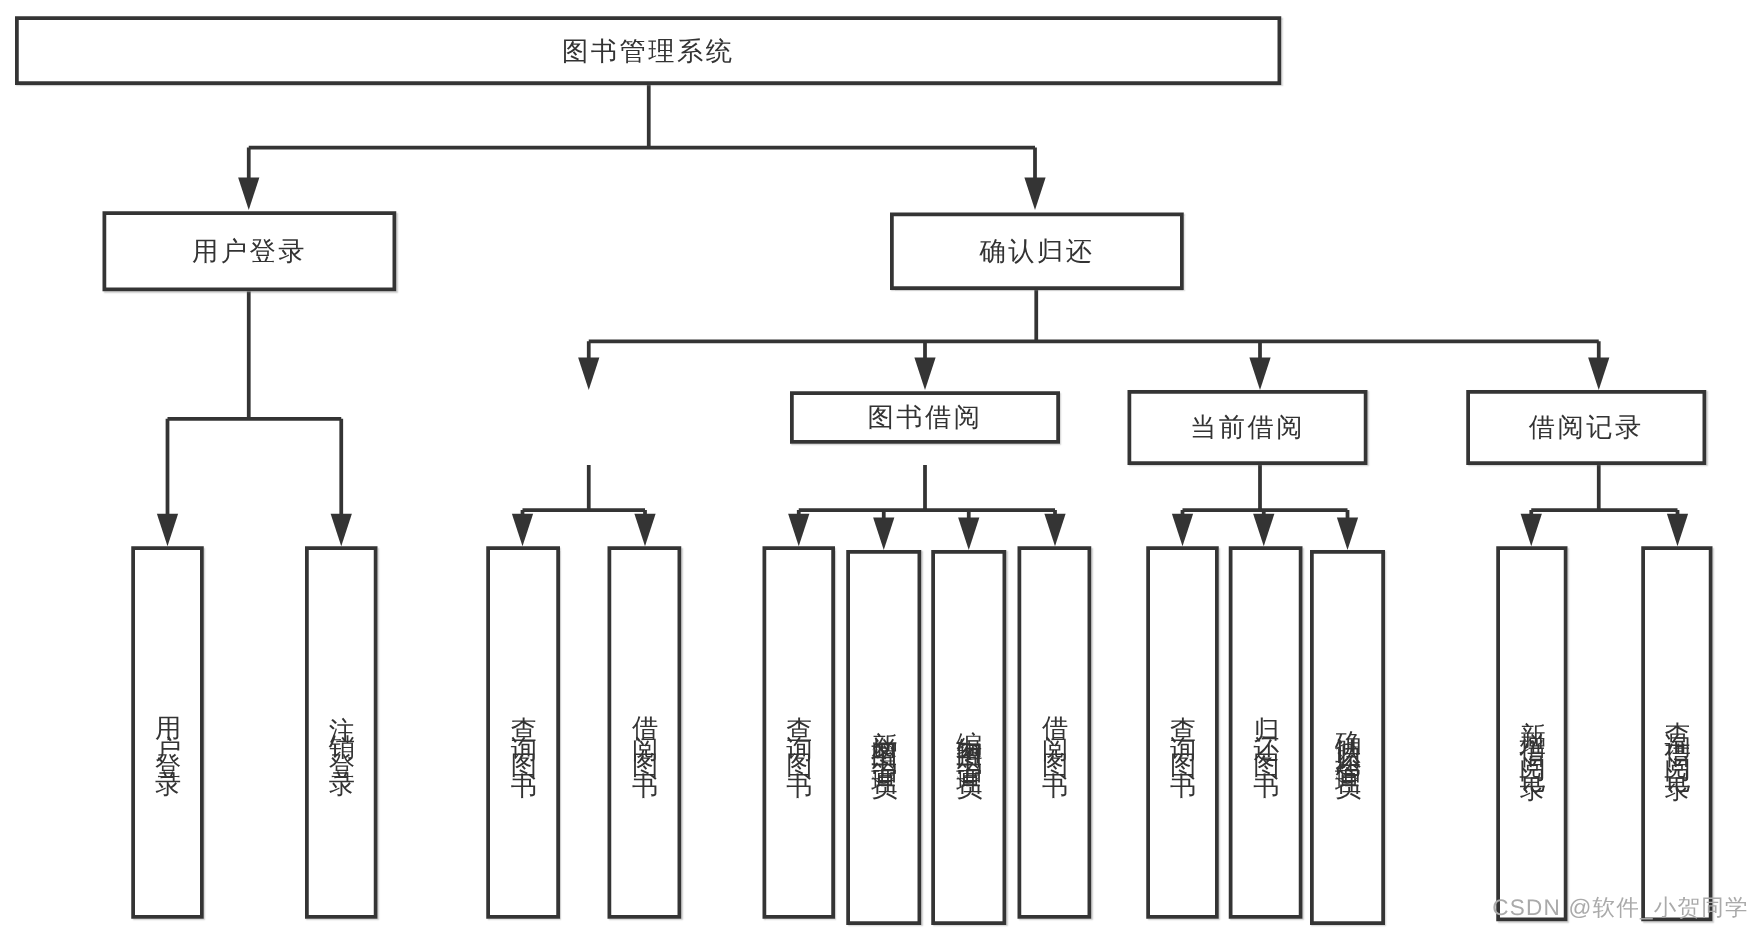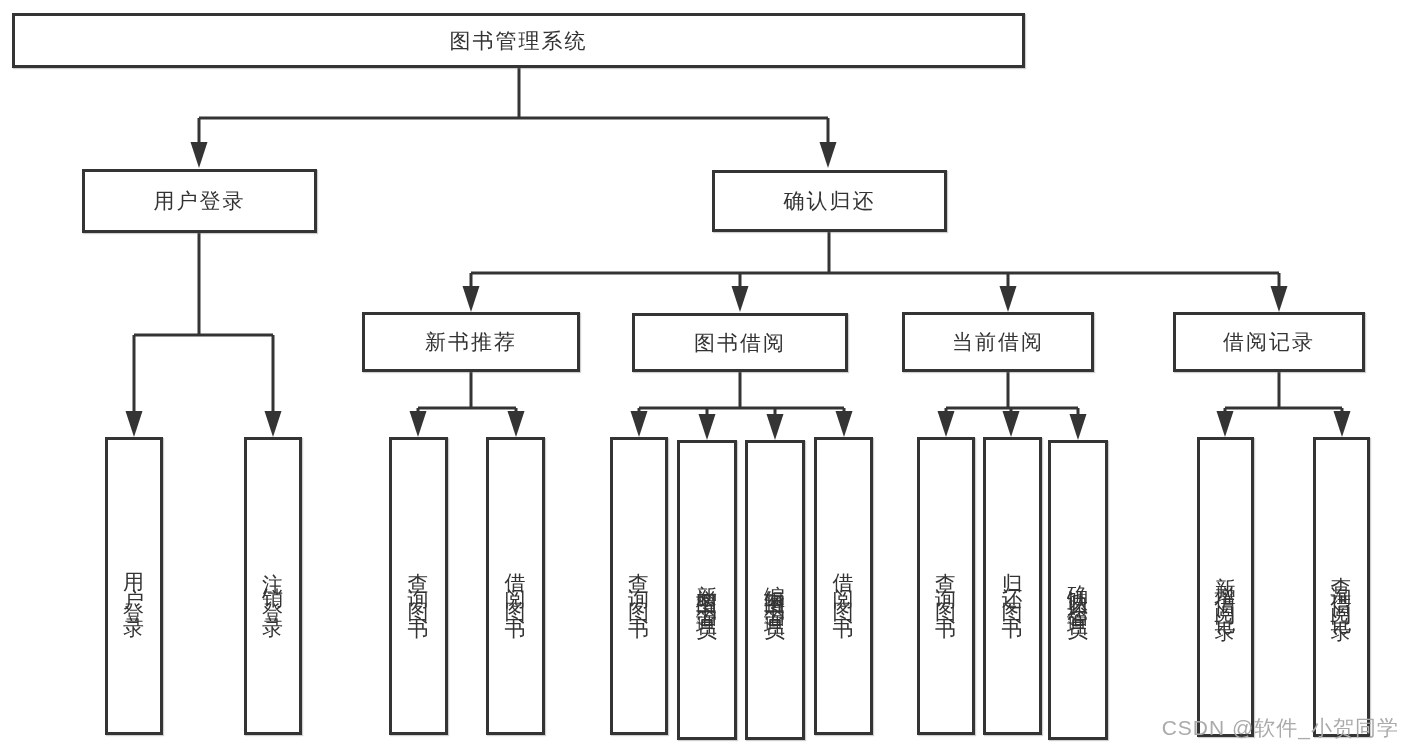--- a/index.html
+++ b/index.html
@@ -33,21 +33,21 @@
     text-orientation:mixed;
     font-size:21px;
     color:#333333;
     line-height:1;
     white-space:nowrap;
   }
   #watermark{
     position:absolute;
     right:6px;
     top:714px;
-    font-size:21px;
+    font-size:18px;
     color:#aaaaaa;
     letter-spacing:1px;
     white-space:nowrap;
   }
 </style>
 </head>
 <body>
 
 <div id="stage">
 
@@ -95,24 +95,21 @@
     <span class="h-label">图书管理系统</span>
   </div>
 
   <div class="box" style="left:82px;top:169px;width:235px;height:64px">
     <span class="h-label">用户登录</span>
   </div>
   <div class="box" style="left:712px;top:170px;width:235px;height:62px">
     <span class="h-label">确认归还</span>
   </div>
 
-  <div class="box" style="left:362px;top:312px;width:218px;height:60px">
-    <span class="h-label">新书推荐</span>
-  </div>
-  <div class="box" style="left:632px;top:313px;width:216px;height:59px">
+  <div class="box" style="left:632px;top:313px;width:216px;height:42px">
     <span class="h-label">图书借阅</span>
   </div>
   <div class="box" style="left:902px;top:312px;width:192px;height:60px">
     <span class="h-label">当前借阅</span>
   </div>
   <div class="box" style="left:1173px;top:312px;width:192px;height:60px">
     <span class="h-label">借阅记录</span>
   </div>
 
   <div class="box" style="left:105px;top:437px;width:58px;height:298px">

